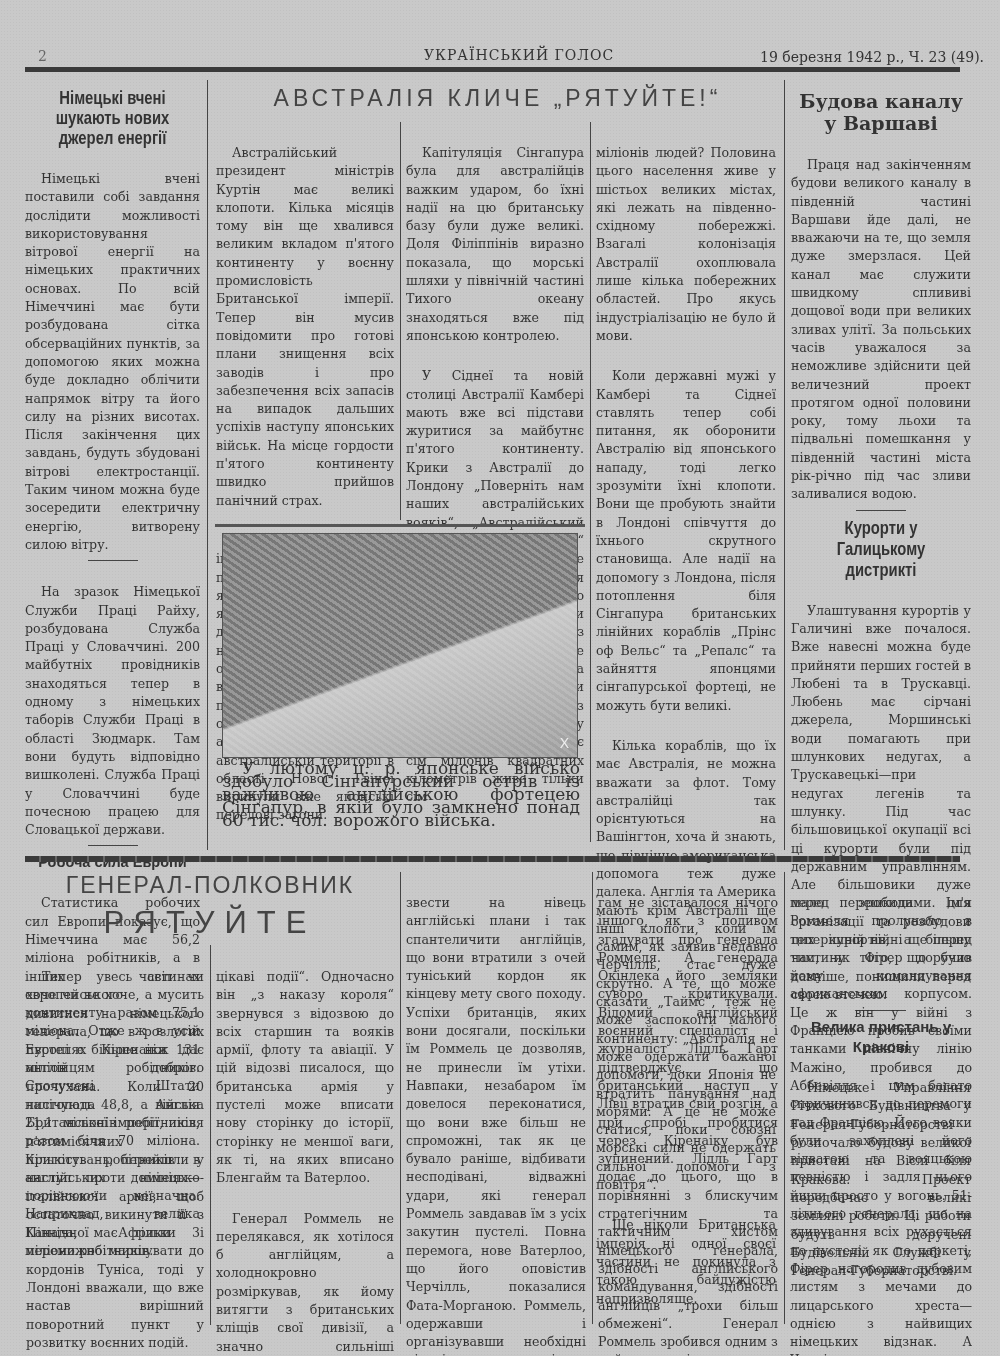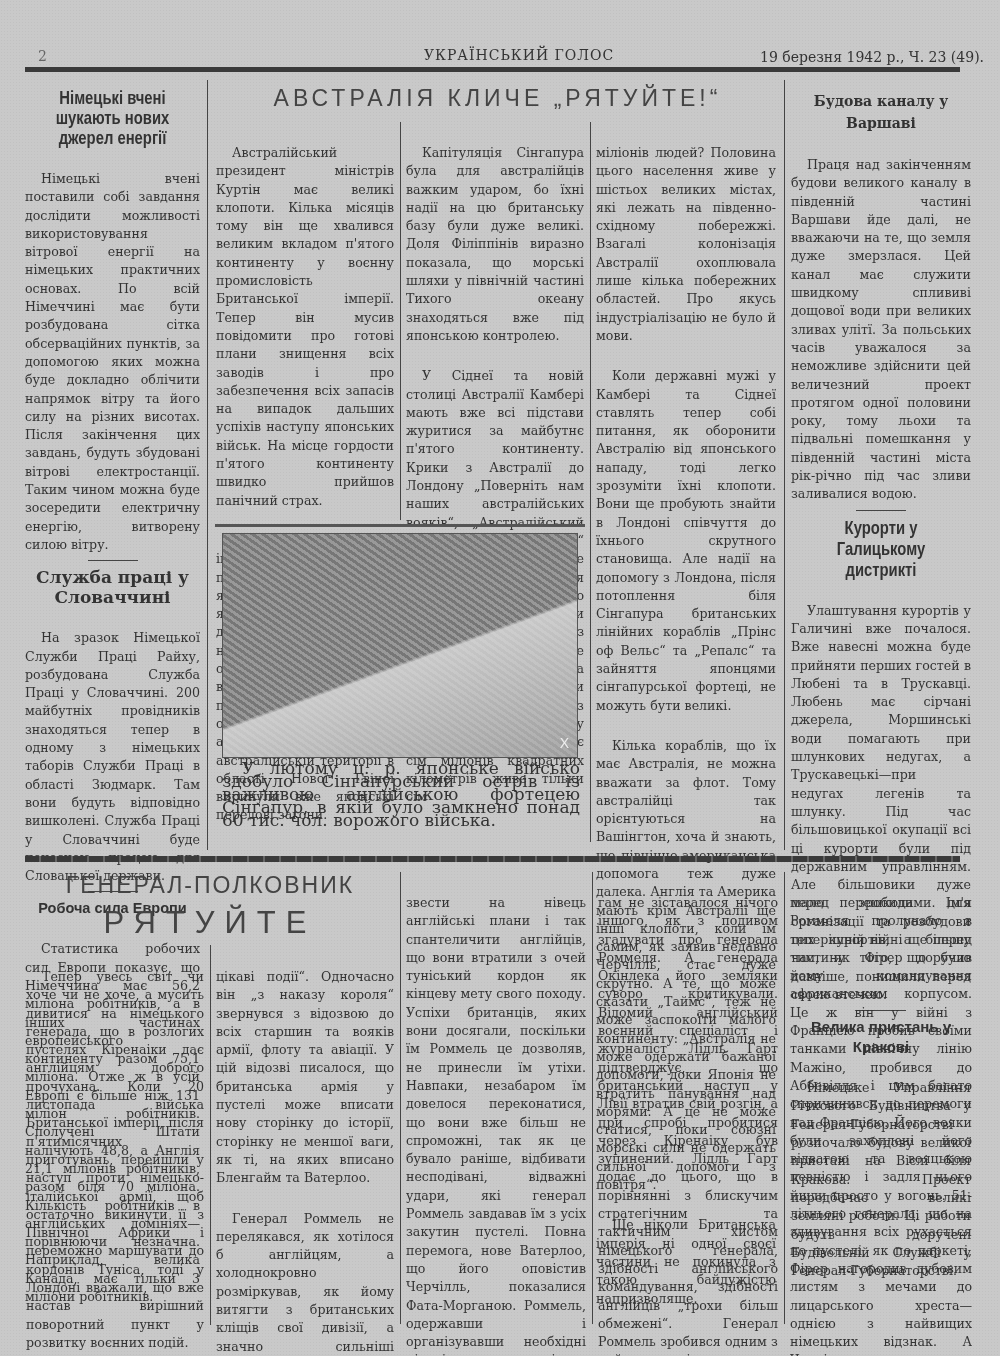--- a/index.html
+++ b/index.html
@@ -49,21 +49,20 @@
 
 <div class="abs vline" style="left:207px;top:80px;height:770px;"></div>
 <div class="abs vline" style="left:400px;top:122px;height:398px;"></div>
 <div class="abs vline" style="left:590px;top:122px;height:720px;"></div>
 <div class="abs vline" style="left:784px;top:80px;height:770px;"></div>
 
 <div class="abs col" style="left:25px;top:88px;width:175px;">
   <div class="headline-cond" style="font-size:19px;line-height:20px;margin-bottom:6px;">Німецькі вчені шукають нових джерел енергії</div>
   <p>Німецькі вчені поставили собі завдання дослідити можливості використовування вітрової енергії на німецьких практичних основах. По всій Німеччині має бути розбудована сітка обсерваційних пунктів, за допомогою яких можна буде докладно облічити напрямок вітру та його силу на різних висотах. Після закінчення цих завдань, будуть збудовані вітрові електростанції. Таким чином можна буде зосередити електричну енергію, витворену силою вітру.</p>
   <div class="short-rule"></div>
-  <div class="headline-serif" style="font-size:17px;line-height:20px;margin-bottom:4px;">Служба праці у Словаччині</div>
   <p>На зразок Німецької Служби Праці Райху, розбудована Служба Праці у Словаччині. 200 майбутніх провідників знаходяться тепер в одному з німецьких таборів Служби Праці в області Зюдмарк. Там вони будуть відповідно вишколені. Служба Праці у Словаччині буде почесною працею для Словацької держави.</p>
   <div class="short-rule"></div>
   <div class="headline-serif" style="font-size:14.5px;line-height:20px;font-family:'Liberation Sans',sans-serif;margin-bottom:2px;">Робоча сила Европи</div>
   <p>Статистика робочих сил Европи показує, що Німеччина має 56,2 міліона робітників, а в інших частинах европейського континенту разом 75,1 міліона. Отже ж в усій Европі є більше ніж 131 міліон робітників. Сполучені Штати налічують 48,8, а Англія 21,1 міліонів робітників, разом біля 70 міліона. Кількість робітників в англійських домініях—порівнюючи незначна. Наприклад, велика Канада, має тільки 3 міліони робітників.</p>
 </div>
 
 <div class="abs bigtitle" style="left:215px;top:74px;width:565px;font-size:23px;margin-top:11px;">АВСТРАЛІЯ КЛИЧЕ „РЯТУЙТЕ!“</div>
 
 <div class="abs col" style="left:216px;top:122px;width:178px;">
   <p>Австралійський президент міністрів Куртін має великі клопоти. Кілька місяців тому він ще хвалився великим вкладом п'ятого континенту у воєнну промисловість Британської імперії. Тепер він мусив повідомити про готові плани знищення всіх заводів і про забезпечення всіх запасів на випадок дальших успіхів наступу японських військ. На місце гордости п'ятого континенту швидко прийшов панічний страх.</p>
@@ -82,21 +81,21 @@
 
 <div class="abs" style="left:215px;top:524px;width:370px;height:3px;background:#555;"></div>
 <div class="abs photo">
   <span class="abs photo-mark">X</span>
 </div>
 <div class="abs caption" style="left:222px;top:762px;width:358px;">
   <div style="text-indent:20px;margin-bottom:5px;">У лютому ц. р. японське військо здобуло Сінгапурський острів із важливою англійською фортецею Сінгапур, в якій було замкнено понад 60 тис. чол. ворожого війська.</div>
 </div>
 
 <div class="abs col" style="left:791px;top:90px;width:180px;">
-  <div class="headline-serif" style="font-size:14px;line-height:22px;margin-bottom:1px;">Будова каналу у Варшаві</div>
+  <div class="headline-serif" style="font-size:19px;line-height:22px;margin-bottom:1px;">Будова каналу у Варшаві</div>
   <p>Праця над закінченням будови великого каналу в південній частині Варшави йде далі, не вважаючи на те, що земля дуже змерзлася. Цей канал має служити швидкому сплививі дощової води при великих зливах улітї. За польських часів уважалося за неможливе здійснити цей величезний проект протягом одної половини року, тому льохи та підвальні помешкання у південній частині міста рік-річно під час зливи заливалися водою.</p>
   <div class="short-rule"></div>
   <div class="headline-cond" style="font-size:19px;line-height:21px;margin-bottom:4px;">Курорти у Галицькому дистрикті</div>
   <p>Улаштування курортів у Галичині вже почалося. Вже навесні можна буде прийняти перших гостей в Любені та в Трускавці. Любень має сірчані джерела, Моршинські води помагають при шлункових недугах, а Трускавецькі—при недугах легенів та шлунку. Під час більшовицької окупації всі ці курорти були під державним управлінням. Але більшовики дуже мало зробили для організації та розбудови цих курортів, а більшу частину того, що було давніше, понищили перед своєю втечею.</p>
   <div class="short-rule"></div>
   <div class="headline-serif" style="font-size:15px;line-height:20px;font-family:'Liberation Sans',sans-serif;margin-bottom:2px;">Велика пристань у Кракові</div>
   <p>Німецьке Управління Річкового Будівництва у Генерал-Губернаторстві розпочало будову великої пристані на Віслі біля Кракова. Проект передбачає великі земляні роботи. Ці роботи будуть доручені Будівельній Службі у Генерал-Губернаторстві.</p>
 </div>
 
 <div class="abs rule mid"></div>

